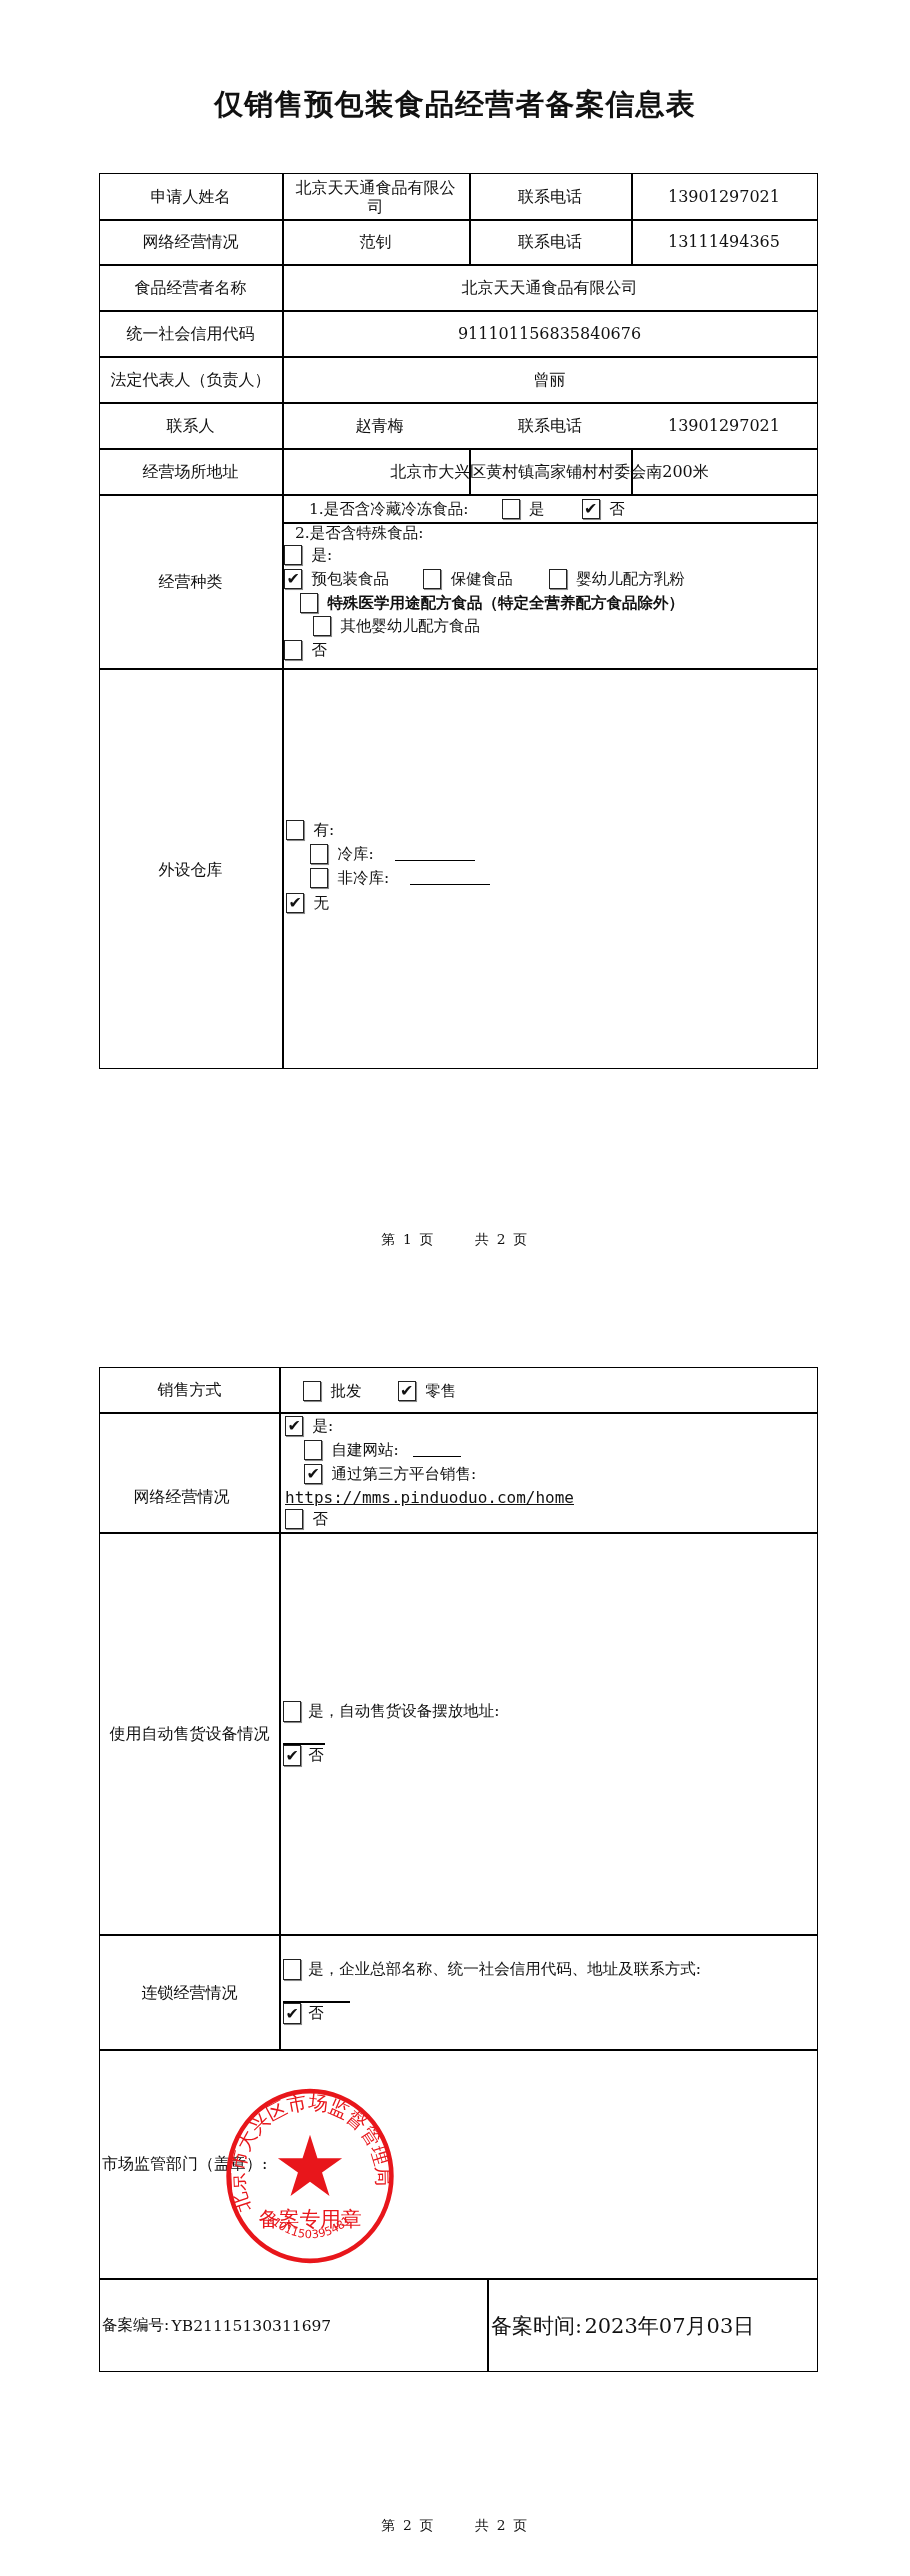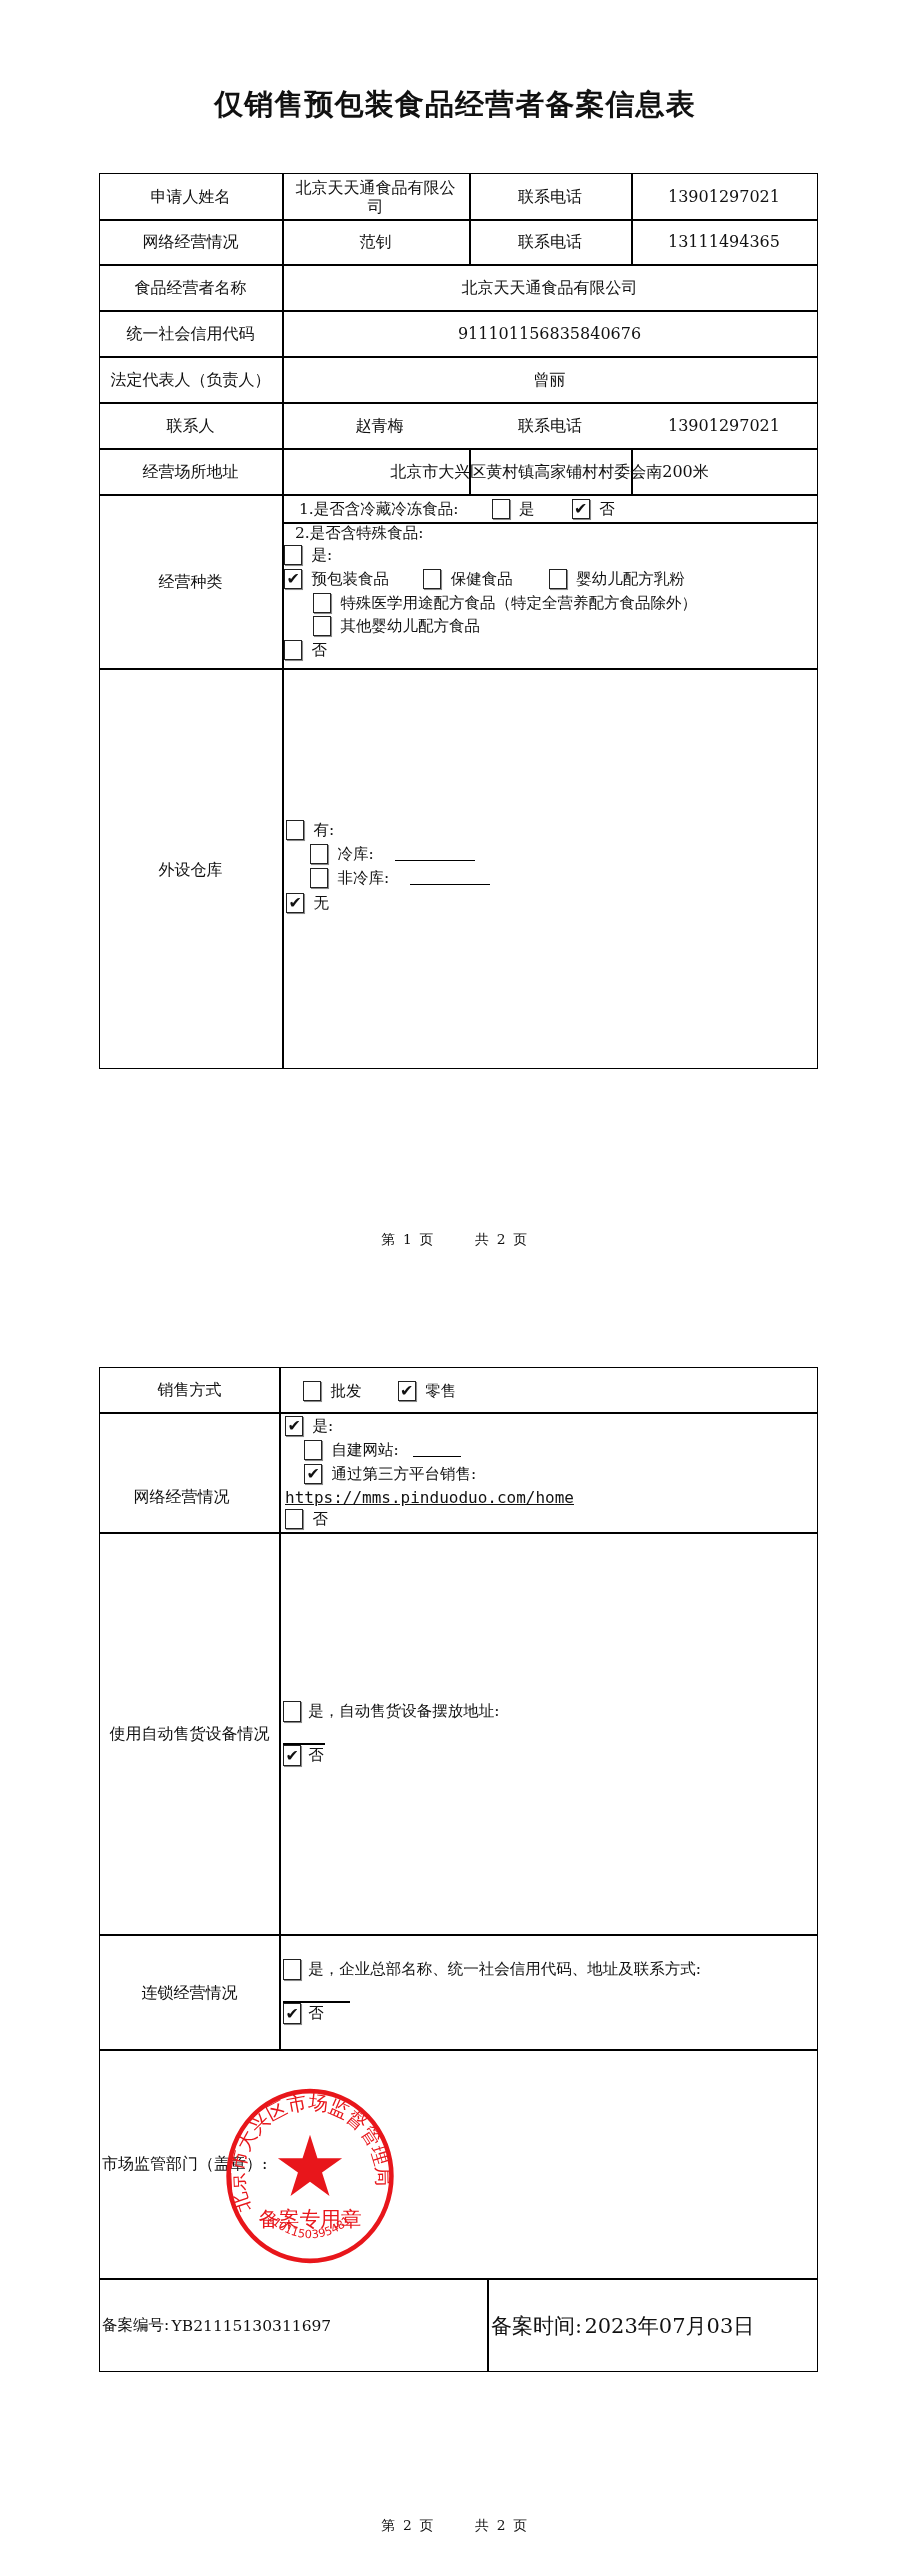--- a/index.html
+++ b/index.html
@@ -63,21 +63,21 @@
 <div class="cell" style="left:100px; top:404px; width:181px; height:44px;">联系人</div>
 <div class="cell" style="left:283px; top:404px; width:185px; height:44px;padding-left:8px;">赵青梅</div>
 <div class="cell" style="left: 470px; top: 404px; width: 160px; height: 44px;">联系电话</div>
 <div class="cell" style="left: 632px; top: 404px; width: 184px; height: 44px;">13901297021</div>
 
 <div class="cell" style="left:100px; top:450px; width:181px; height:44px;">经营场所地址</div>
 <div class="cell" style="left: 283px; top: 450px; width: 533px; height: 44px;">北京市大兴区黄村镇高家铺村村委会南200米</div>
 
 <div class="cell" style="left:100px; top:496px; width:181px; height:172px;">经营种类</div>
 
-<div class="opt-line" style="left:299px; top:498px; height:22px;justify-content:space-between;">
+<div class="opt-line" style="left:309px; top:498px; height:22px;justify-content:space-between;">
   <span style="margin-right:33px;">1.是否含冷藏冷冻食品:</span>
   <span class="cb"></span>
   <span style="margin-right:37px;">是</span>
   <span class="cb checked"></span>
   <span>否</span>
 </div>
 
 <div class="opt-line" style="left:295px; top:524px; height:19.5px;">
   <span>2.是否含特殊食品:</span>
 </div>
@@ -86,21 +86,21 @@
   <span>是:</span>
 </div>
 <div class="opt-line" style="left:284px; top:568px; height:22px;">
   <span class="cb checked"></span>
   <span style="margin-right:34px;">预包装食品</span>
   <span class="cb"></span>
   <span style="margin-right:36px;">保健食品</span>
   <span class="cb"></span>
   <span>婴幼儿配方乳粉</span>
 </div>
-<div class="opt-line" style="left:313px; top:592px; height:22px;">
+<div class="opt-line" style="left:300px; top:592px; height:22px;font-weight:bold;">
   <span class="cb"></span>
   <span>特殊医学用途配方食品（特定全营养配方食品除外）</span>
 </div>
 <div class="opt-line" style="left:313px; top:615px; height:22px;">
   <span class="cb"></span>
   <span>其他婴幼儿配方食品</span>
 </div>
 <div class="opt-line" style="left:284px; top:639px; height:22px;">
   <span class="cb"></span>
   <span>否</span>

